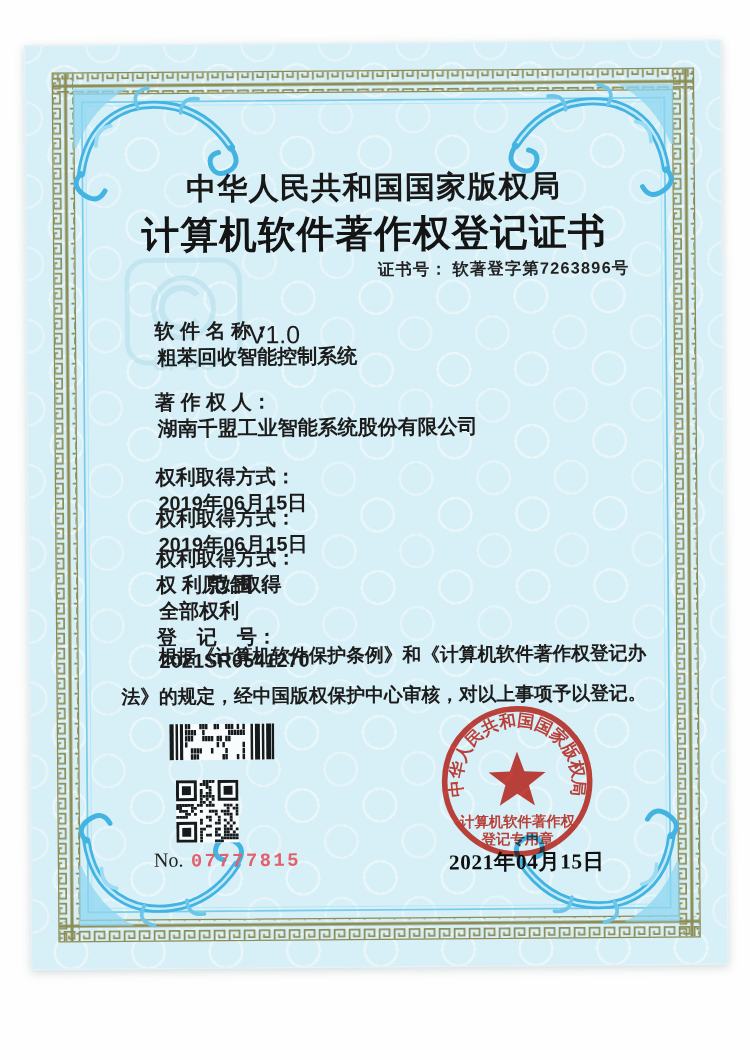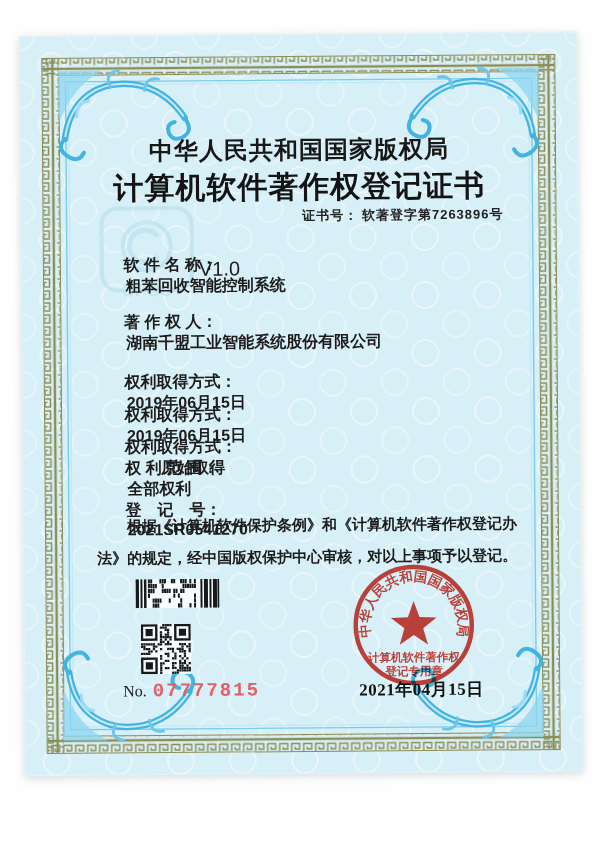--- a/index.html
+++ b/index.html
@@ -22,21 +22,21 @@
           font-weight:bold;font-size:30px;color:#141414;letter-spacing:1px;}
   .certno{right:74px;top:172px;font-size:13px;font-weight:bold;color:#222;}
   .certno span{letter-spacing:1px;}
   .row{left:75px;font-size:16px;font-weight:bold;color:#1c1c1c;white-space:pre;}
   .row .lab{display:inline-block;width:100px;}
   .row .val{display:inline-block;margin-left:2px;}
   .v2{left:177px;font-size:20px;font-weight:normal;color:#1c1c1c;}
   .statement{left:73px;top:474px;width:420px;font-size:15px;font-weight:bold;color:#1c1c1c;
              line-height:32px;text-indent:30px;text-align:justify;}
   .serial{left:98px;top:644px;font-family:"Liberation Serif",serif;font-size:16px;color:#222;}
-  .serial .num{font-family:"Liberation Mono",monospace;color:#e2606b;font-size:19px;
+  .serial .num{font-family:"Liberation Mono",monospace;color:#e2606b;font-size:15px;
                letter-spacing:2px;font-weight:bold;margin-left:6px;}
   .issue-date{left:334px;top:644px;width:130px;font-family:"Liberation Serif",serif;
               font-size:17px;font-weight:bold;color:#101010;letter-spacing:.5px;z-index:3;}
   .sealwrap{left:325px;top:527px;width:128px;height:128px;z-index:4;mix-blend-mode:multiply;opacity:.92;}
   .cpccwm{left:76px;top:168px;width:98px;height:98px;opacity:.5;z-index:0;}
   .bcode{left:111px;top:543px;width:84px;height:29px;background:#f6fbfc;}
   .qrcode{left:116px;top:588px;width:50px;height:50px;background:#f6fbfc;}
   .txt{z-index:2;}
 </style>
 </head>

